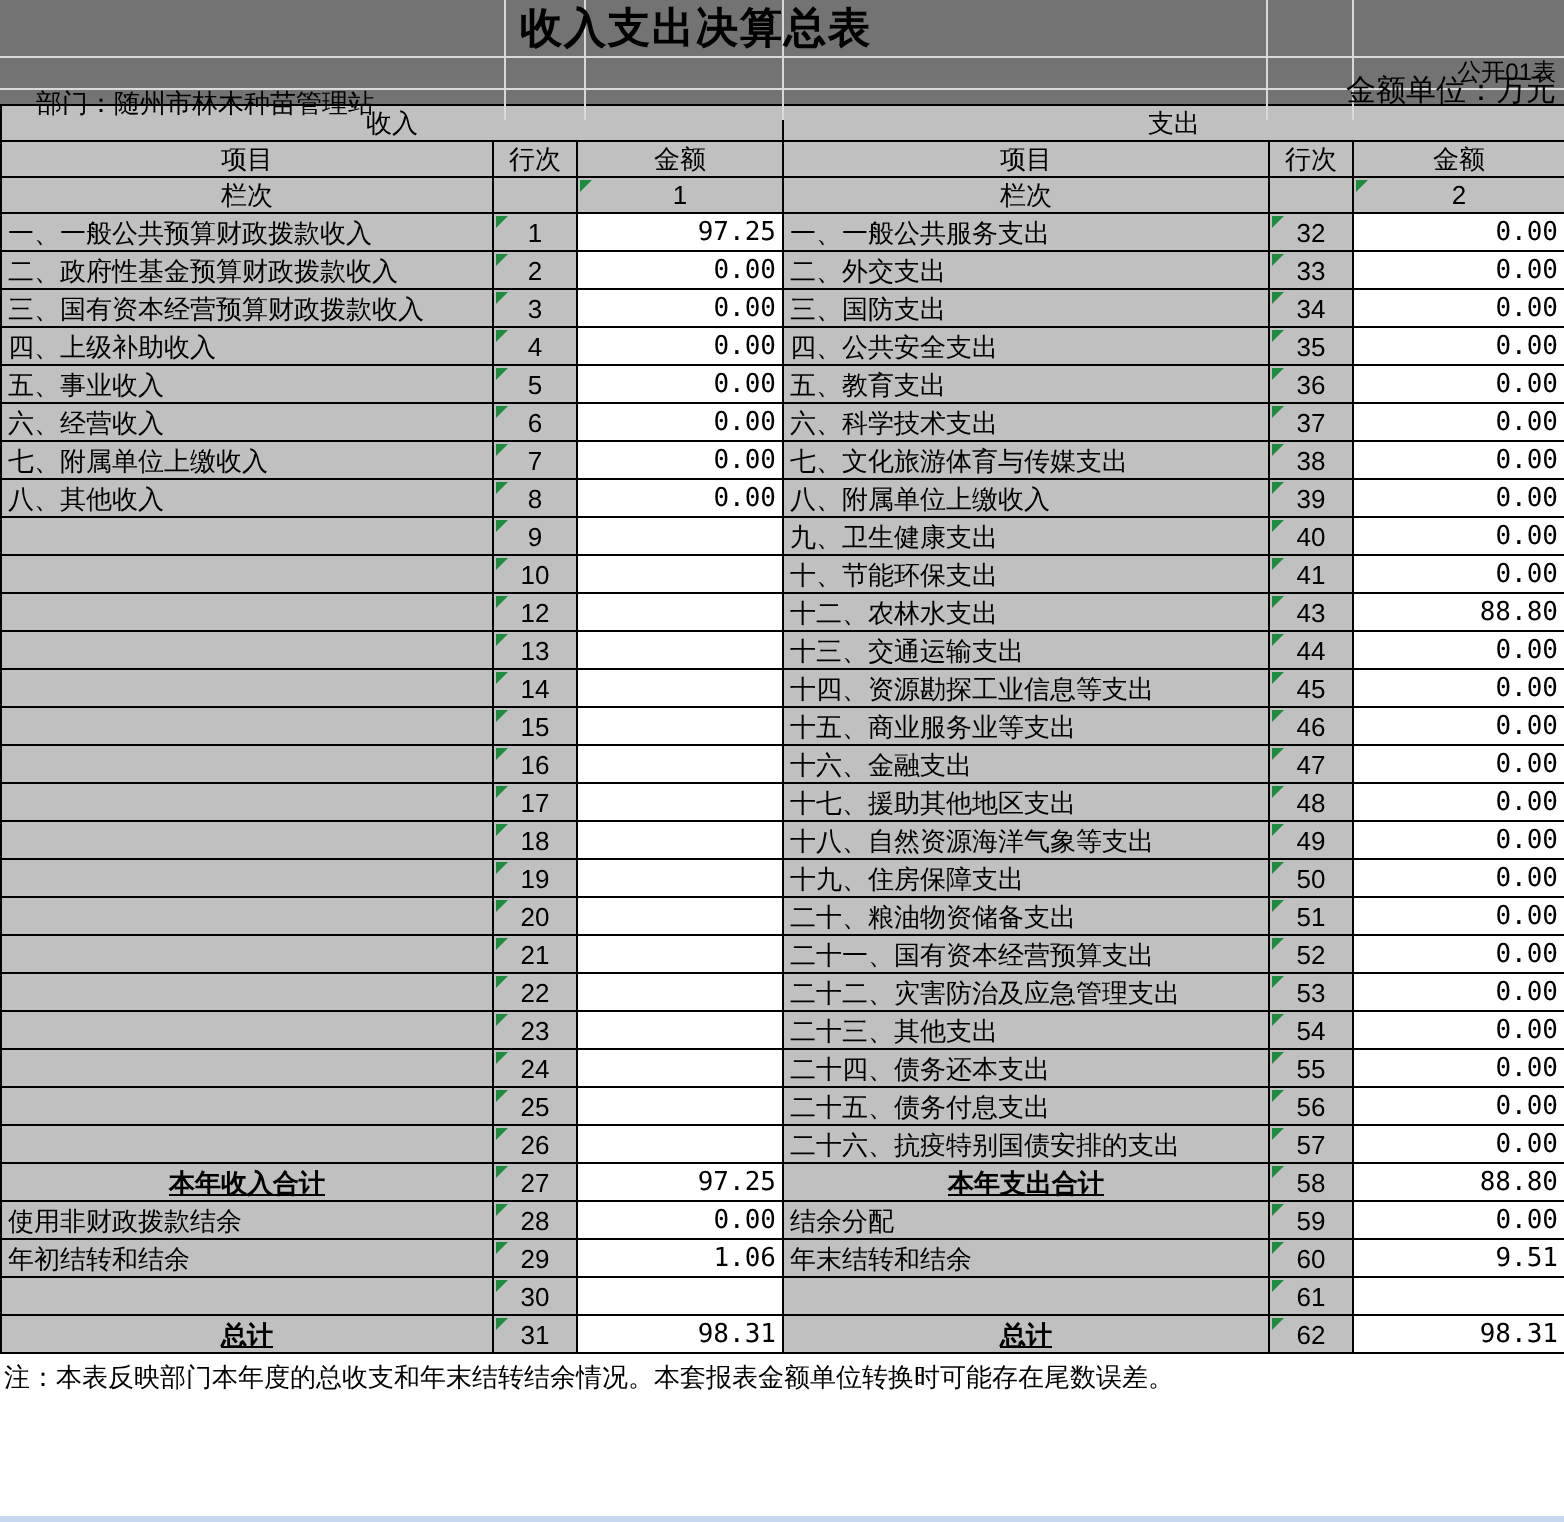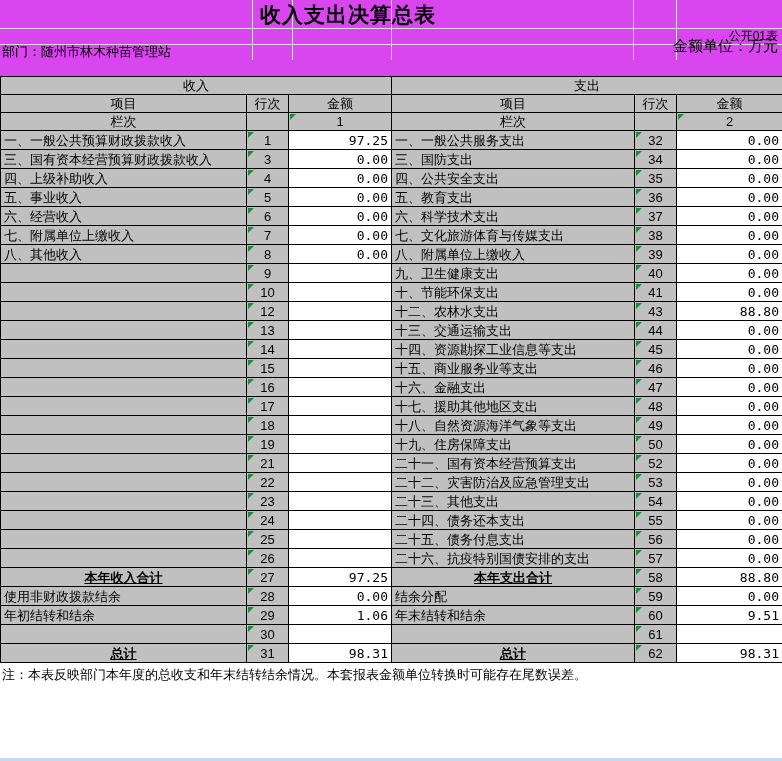--- a/index.html
+++ b/index.html
@@ -4,29 +4,29 @@
 <style>
   :root{
     --cell-gray:#c0c0c0; --triangle-green:#1e8b3d; --grid-faint:#d9d9d9; --bottom-strip:#c6d9f1;
   }
   html,body{margin:0;padding:0;}
   body{
     width:782px;height:761px;position:relative;background:#fff;overflow:hidden;
     font-family:"Liberation Sans",sans-serif;color:#000;
   }
   
-  .topbar{position:relative;width:782px;height:76px;background:#d946ef;}
+  .topbar{position:relative;width:782px;height:52px;background:#737373;}
   .vline{position:absolute;top:0;width:1px;height:60px;background:var(--grid-faint);}
   .hline{position:absolute;left:0;width:782px;height:1px;background:var(--grid-faint);}
   .title{
     position:absolute;left:0;top:1px;width:696px;height:27px;text-align:center;
     font-size:21px;font-weight:bold;letter-spacing:1px;line-height:27px;
   }
   .sheet-code{position:absolute;right:4px;top:28px;height:16px;font-size:12px;line-height:16px;}
-  .dept{position:absolute;left:2px;top:44px;height:16px;font-size:13px;line-height:16px;}
+  .dept{position:absolute;left:18px;top:44px;height:16px;font-size:13px;line-height:16px;}
   .unit{position:absolute;right:4px;top:38px;height:16px;font-size:15px;line-height:16px;}
   
   table.grid{border-collapse:collapse;table-layout:fixed;width:782px;}
   table.grid td{
     border:1px solid #000;box-sizing:border-box;height:19px;padding:0 3px;
     font-size:13px;line-height:17px;white-space:nowrap;overflow:hidden;
   }
   tr.hdr td{height:18px;text-align:center;}
   .gray{background:var(--cell-gray);}
   .item{text-align:left;}
@@ -96,20 +96,28 @@
   <tbody id="rows-body">
       <tr>
         <td class="item gray">一、一般公共预算财政拨款收入</td>
         <td class="line gray tri">1</td>
         <td class="amt">97.25</td>
         <td class="item gray">一、一般公共服务支出</td>
         <td class="line gray tri">32</td>
         <td class="amt">0.00</td>
       </tr>
       <tr>
+        <td class="item gray">二、政府性基金预算财政拨款收入</td>
+        <td class="line gray tri">2</td>
+        <td class="amt">0.00</td>
+        <td class="item gray">二、外交支出</td>
+        <td class="line gray tri">33</td>
+        <td class="amt">0.00</td>
+      </tr>
+      <tr>
         <td class="item gray">三、国有资本经营预算财政拨款收入</td>
         <td class="line gray tri">3</td>
         <td class="amt">0.00</td>
         <td class="item gray">三、国防支出</td>
         <td class="line gray tri">34</td>
         <td class="amt">0.00</td>
       </tr>
       <tr>
         <td class="item gray">四、上级补助收入</td>
         <td class="line gray tri">4</td>
@@ -221,20 +229,28 @@
         <td class="item gray">十八、自然资源海洋气象等支出</td>
         <td class="line gray tri">49</td>
         <td class="amt">0.00</td>
       </tr>
       <tr>
         <td class="item gray"></td>
         <td class="line gray tri">19</td>
         <td class="amt"></td>
         <td class="item gray">十九、住房保障支出</td>
         <td class="line gray tri">50</td>
+        <td class="amt">0.00</td>
+      </tr>
+      <tr>
+        <td class="item gray"></td>
+        <td class="line gray tri">20</td>
+        <td class="amt"></td>
+        <td class="item gray">二十、粮油物资储备支出</td>
+        <td class="line gray tri">51</td>
         <td class="amt">0.00</td>
       </tr>
       <tr>
         <td class="item gray"></td>
         <td class="line gray tri">21</td>
         <td class="amt"></td>
         <td class="item gray">二十一、国有资本经营预算支出</td>
         <td class="line gray tri">52</td>
         <td class="amt">0.00</td>
       </tr>

